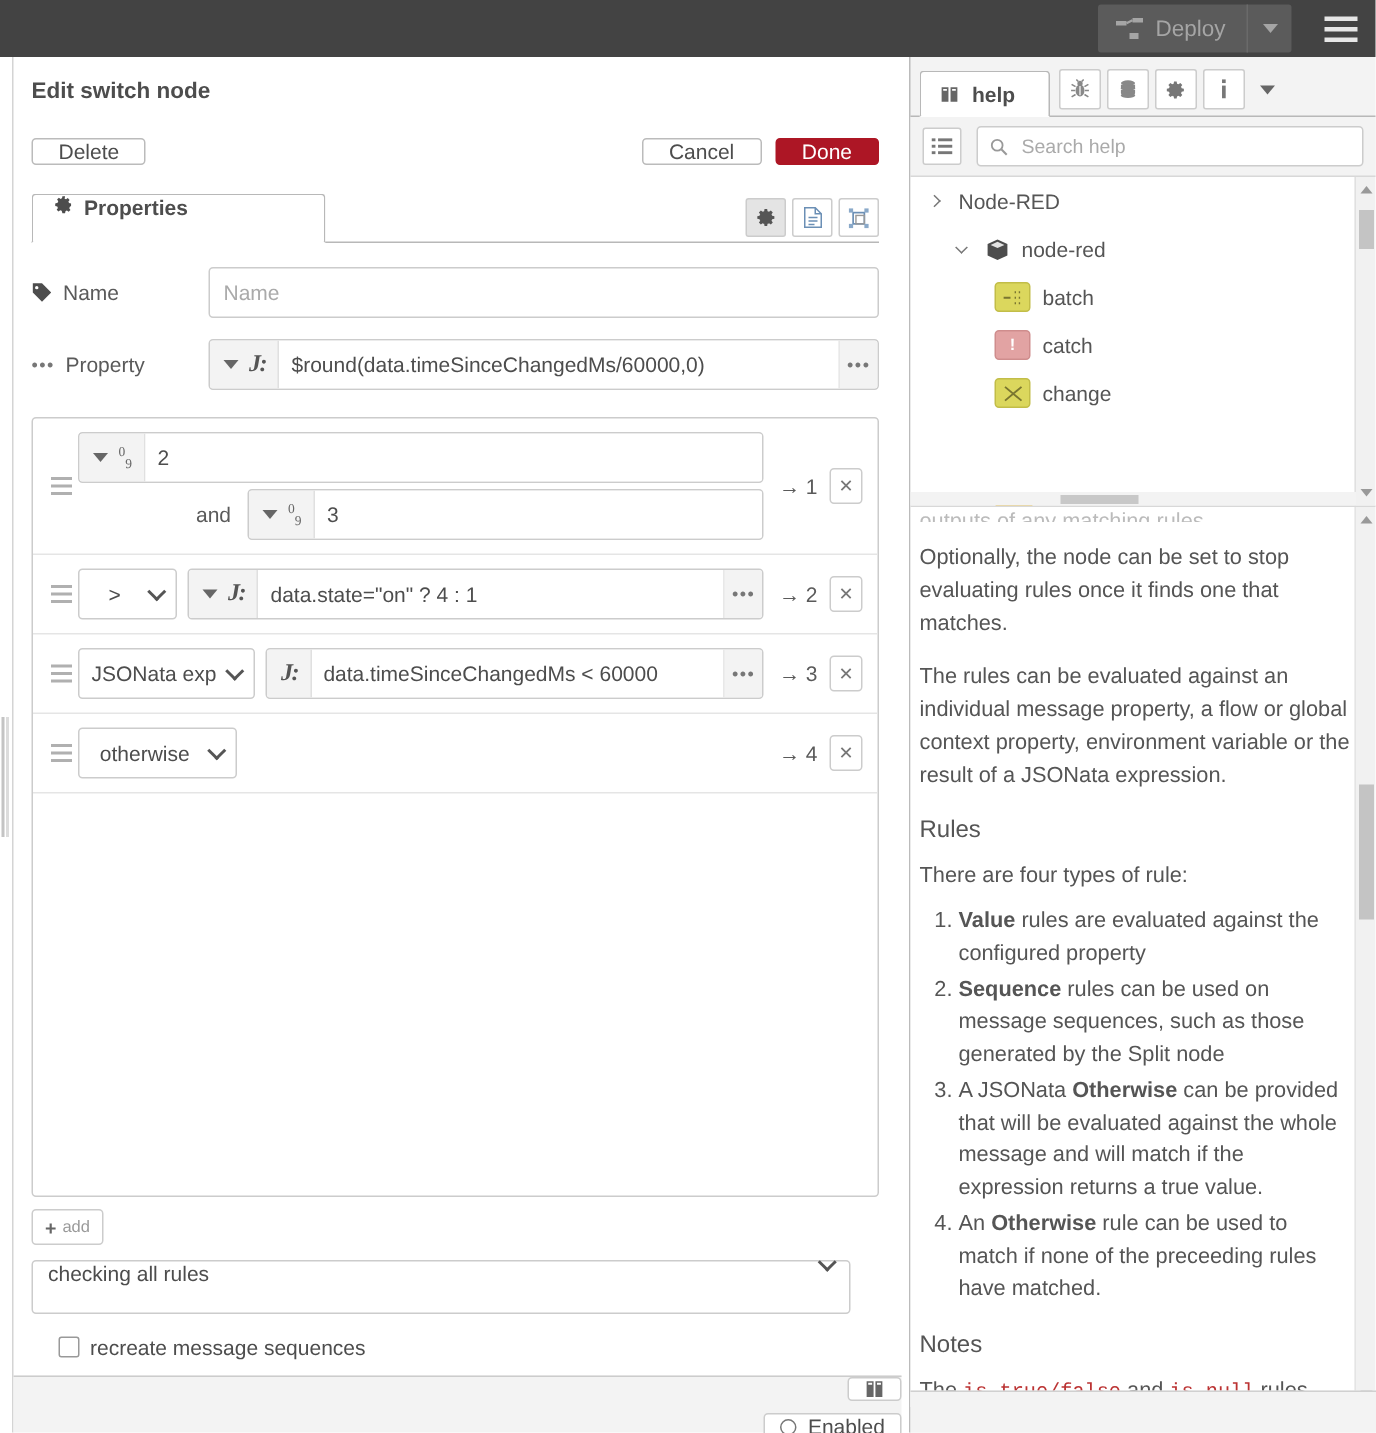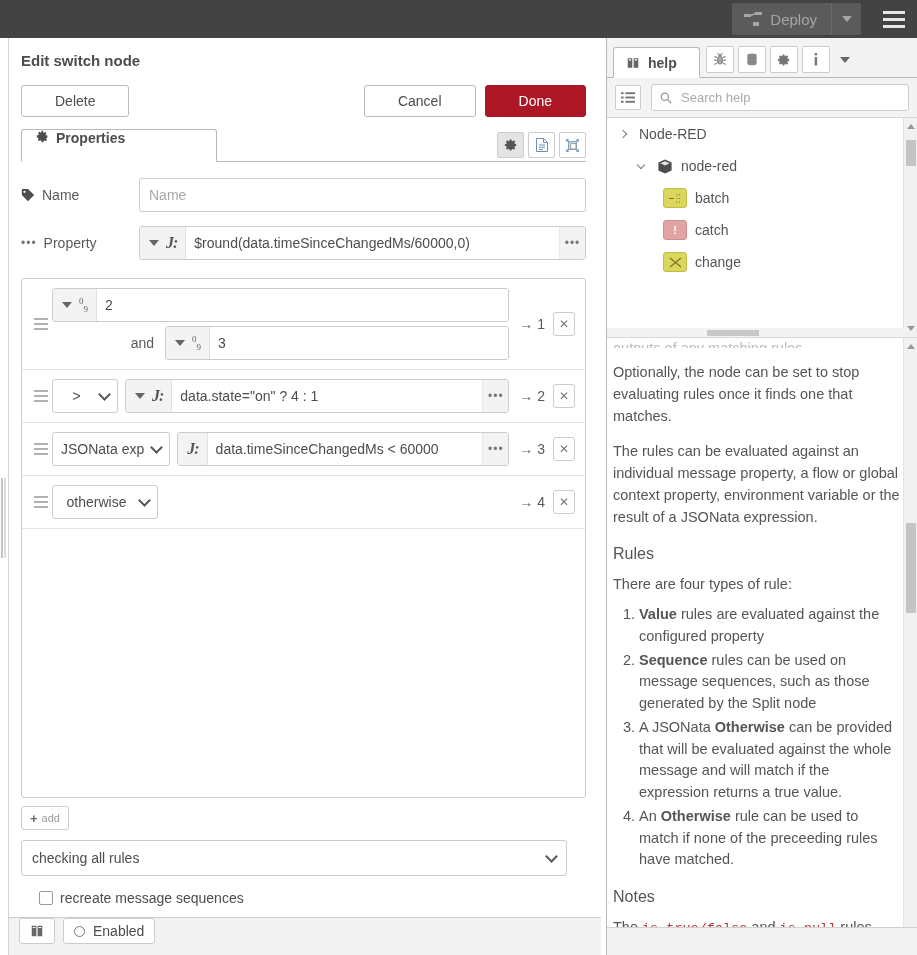--- a/index.html
+++ b/index.html
@@ -78,21 +78,21 @@
   }
   .editor-title {
     padding: 14px 0 8px 12px;
     font-size: 15px; font-weight: bold; color: #4d4d4d;
   }
   .editor-actions {
     display: flex; align-items: center;
     padding: 0 14px 0 12px; height: 48px;
   }
   .btn {
-    height: 32px; padding: 0 33px;
+    height: 18px; padding: 0 17px;
     border: 1px solid #bbb; border-radius: 3px;
     background: #fff; color: #4d4d4d;
     font-size: 14px; font-family: inherit;
     cursor: pointer;
     display: inline-flex; align-items: center; justify-content: center;
   }
   .btn-delete { margin-right: auto; }
   .btn-cancel { margin-right: 9px; }
   .btn-done {
     background: #ad1625; border-color: #ad1625; color: #fff;
@@ -253,41 +253,42 @@
   .addbtn b { font-size: 13px; color: #666; }
 
   .selbox {
     display: block;
     margin: 10px 14px 0 12px;
     width: 546px; height: 36px;
     border: 1px solid #ccc; border-radius: 3px;
     background: #fff; color: #4d4d4d;
     font-size: 14px; font-family: inherit;
     padding: 0 10px;
-    display: flex; align-items: center; justify-content: space-between;
+    display: flex; justify-content: space-between;
     cursor: pointer;
   }
   .checkrow {
     display: flex; align-items: center; gap: 7px;
     margin: 14px 0 0 30px;
     font-size: 14px; color: #4d4d4d;
   }
   .cbox {
     width: 14px; height: 14px;
     border: 1px solid #999; border-radius: 2px; background: #fff;
     cursor: pointer;
   }
 
   .editor-footer {
     position: absolute; left: 0; bottom: 0;
     width: 592px; height: 38px;
     border-top: 1px solid #ccc;
     background: #f3f3f3;
-    display: flex; align-items: flex-start; gap: 8px;
+    display: flex; align-items: flex-end; gap: 8px;
     padding-left: 10px;
+    flex-direction: column;
   }
   .fbtn {
     height: 26px; min-width: 30px; padding: 0 10px;
     border: 1px solid #ccc; border-radius: 3px; background: #fff;
     display: inline-flex; align-items: center; gap: 8px;
     font-size: 14px; color: #4d4d4d; cursor: pointer;
   }
   .circ {
     width: 11px; height: 11px; border: 1.5px solid #777;
     border-radius: 50%;

